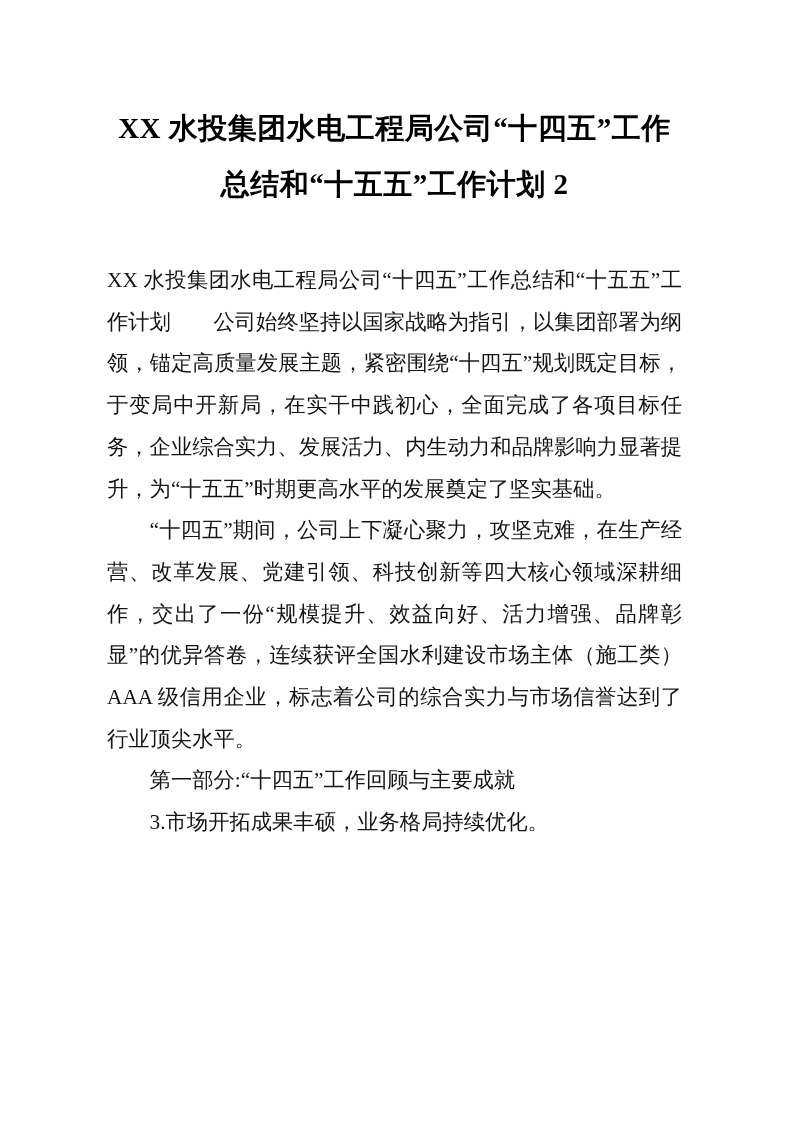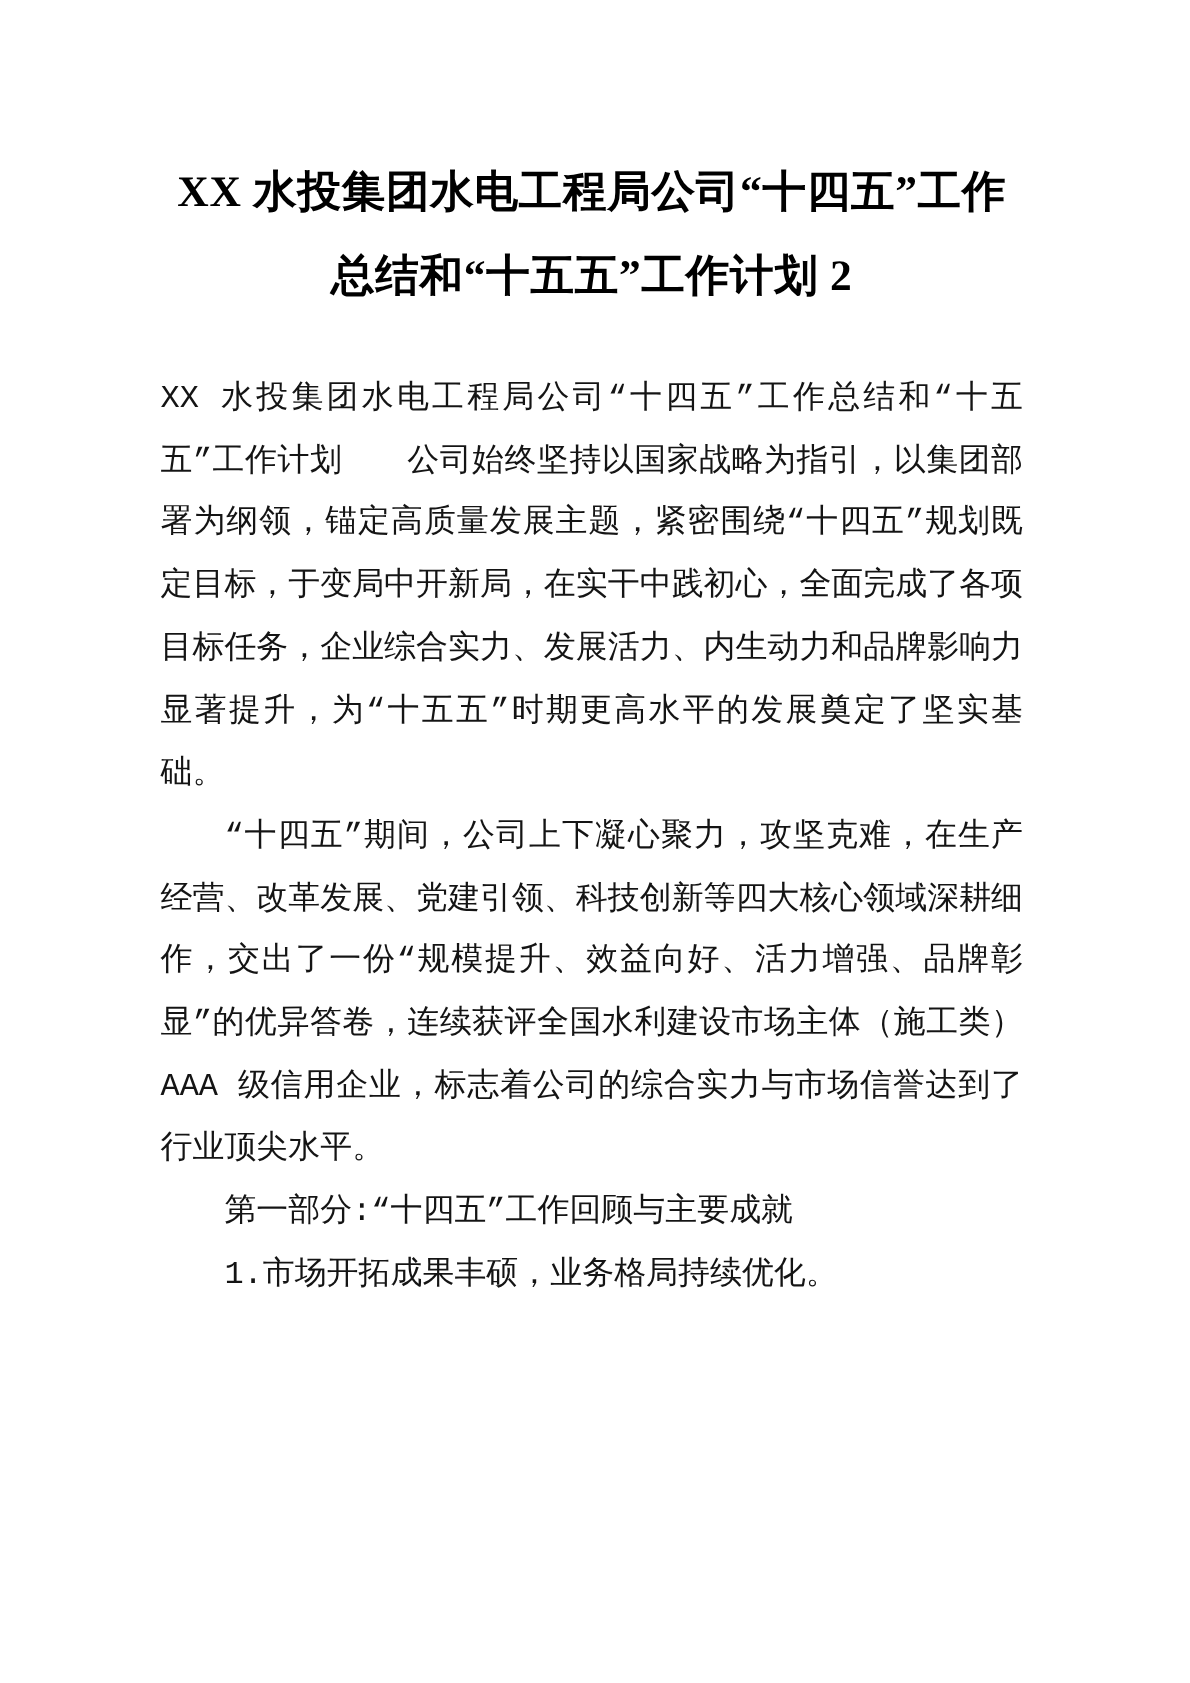--- a/index.html
+++ b/index.html
@@ -22,22 +22,22 @@
     margin: 0;
     font-family: "Liberation Serif", "DejaVu Serif", serif;
     font-weight: 700;
     font-size: 29px;
     line-height: 56px;
     text-align: center;
     letter-spacing: 0.5px;
     color: #000000;
   }
   .doc-body {
-    margin-top: 34px;
-    font-family: Liberation Mono, monospace;
+    margin-top: 48px;
+    font-family: Liberation Serif, serif;
     font-size: 21.3px;
     line-height: 41.7px;
     text-align: justify;
     color: #141414;
   }
   .para {
     margin: 0;
     padding: 0;
   }
   .para.indent {
@@ -47,16 +47,16 @@
 </head>
 <body>
 
 <div class="page">
   <div class="content">
     <h1 class="doc-title">XX 水投集团水电工程局公司“十四五”工作总结和“十五五”工作计划 2</h1>
     <div class="doc-body" id="doc-body">
         <p class="para">XX 水投集团水电工程局公司“十四五”工作总结和“十五五”工作计划　　公司始终坚持以国家战略为指引，以集团部署为纲领，锚定高质量发展主题，紧密围绕“十四五”规划既定目标，于变局中开新局，在实干中践初心，全面完成了各项目标任务，企业综合实力、发展活力、内生动力和品牌影响力显著提升，为“十五五”时期更高水平的发展奠定了坚实基础。</p>
         <p class="para indent">“十四五”期间，公司上下凝心聚力，攻坚克难，在生产经营、改革发展、党建引领、科技创新等四大核心领域深耕细作，交出了一份“规模提升、效益向好、活力增强、品牌彰显”的优异答卷，连续获评全国水利建设市场主体（施工类）AAA 级信用企业，标志着公司的综合实力与市场信誉达到了行业顶尖水平。</p>
         <p class="para indent">第一部分:“十四五”工作回顾与主要成就</p>
-        <p class="para indent">1.市场开拓成果丰硕，业务格局持续优化。</p>
+        <p class="para indent">3.市场开拓成果丰硕，业务格局持续优化。</p>
       </div>
   </div>
 </div>
 
 </body></html>

